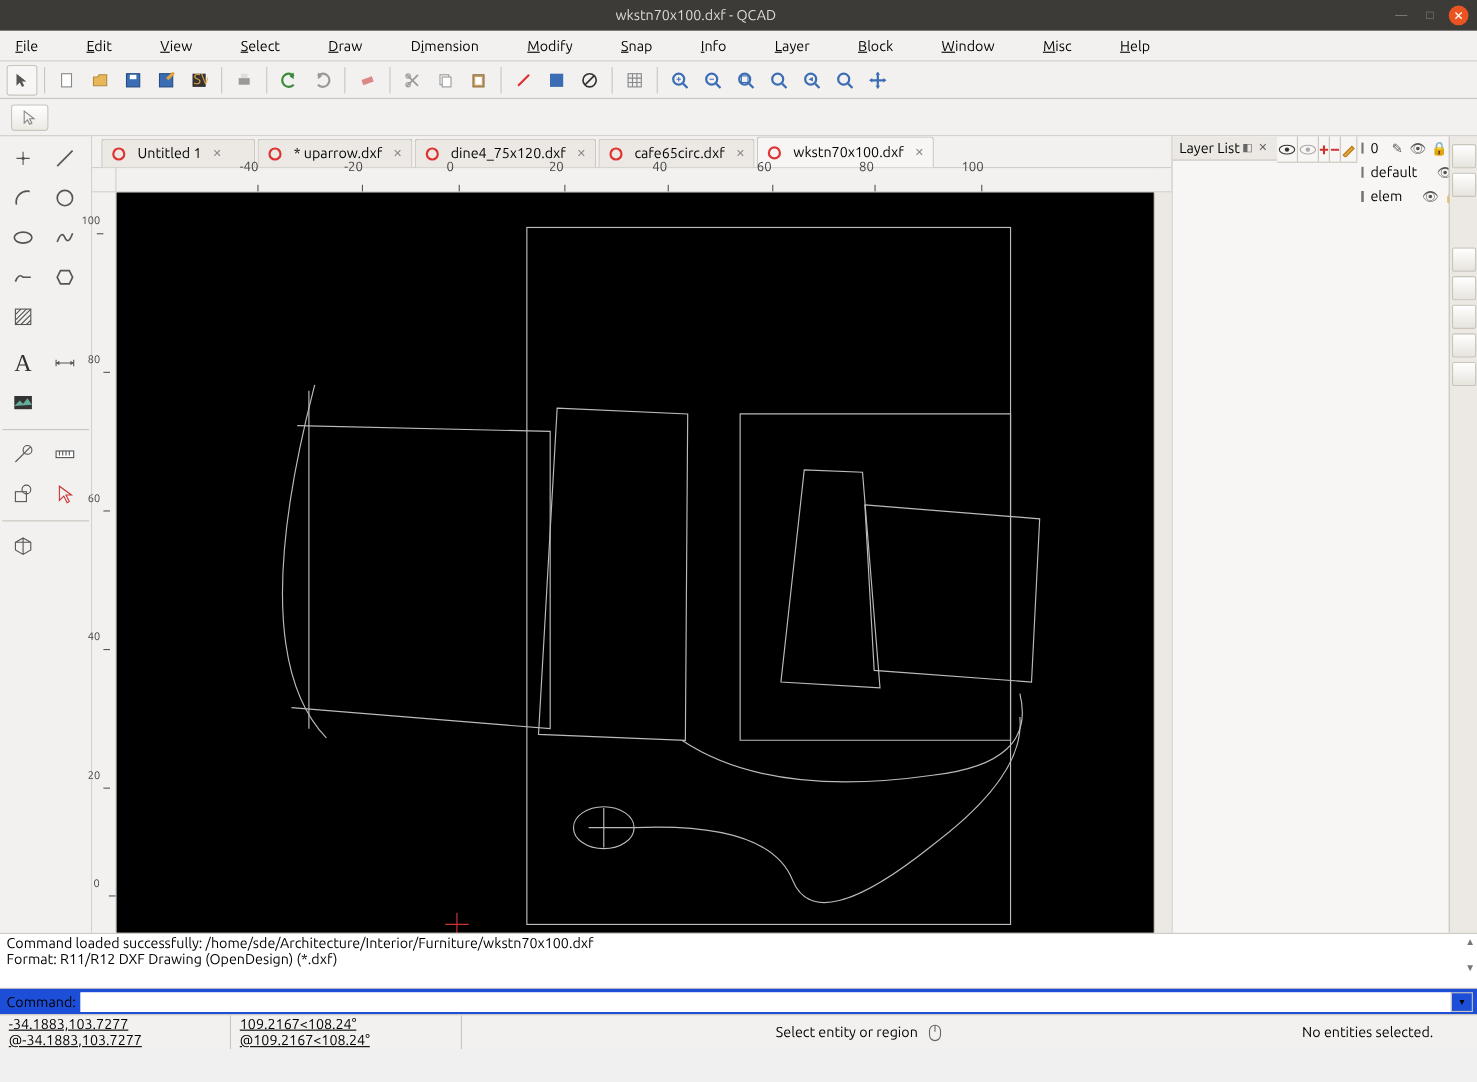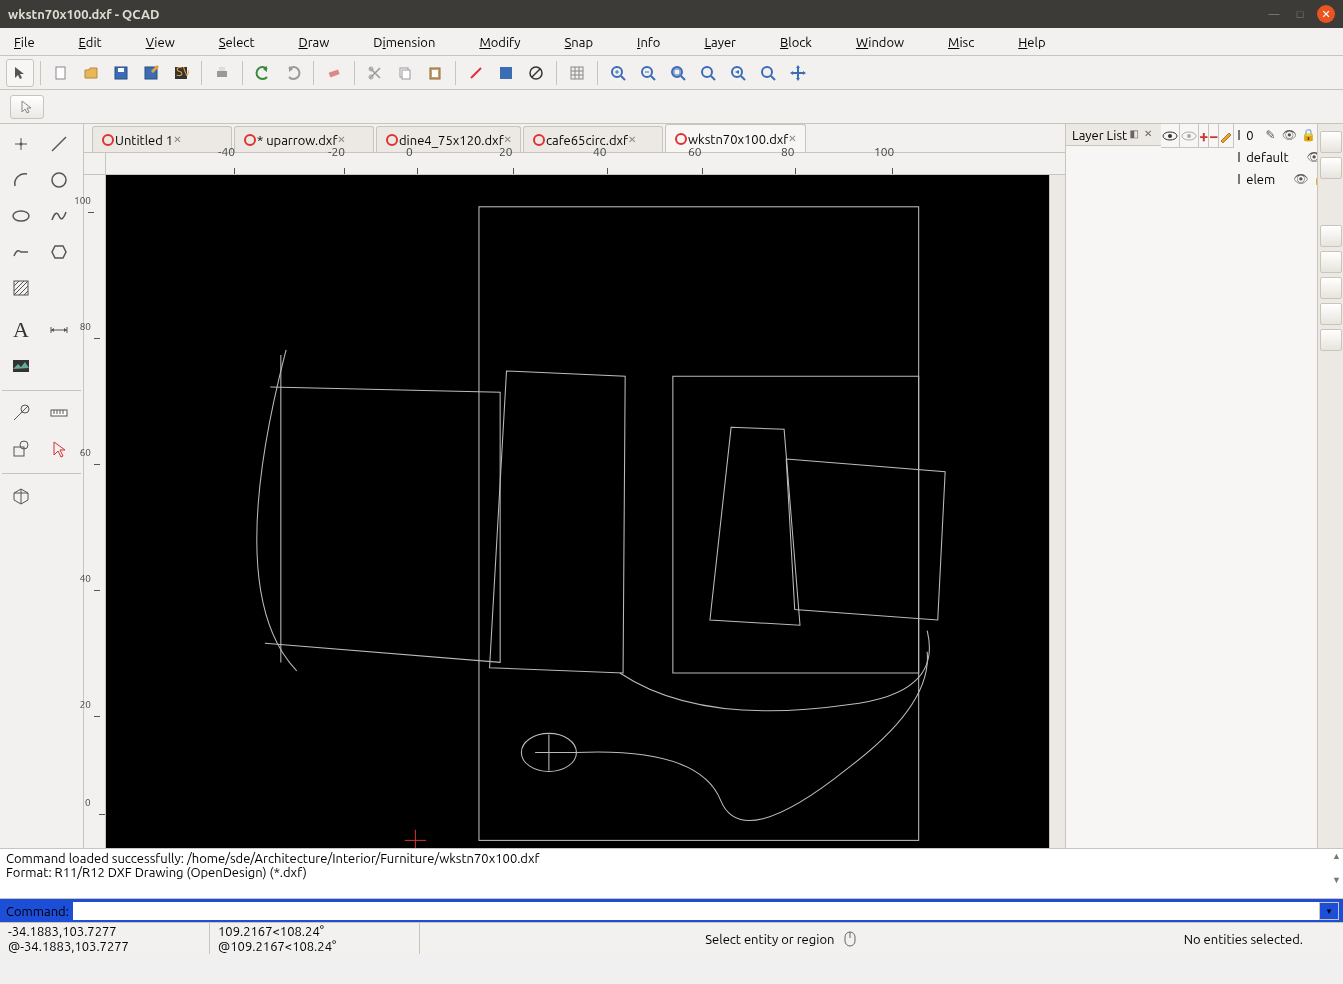--- a/index.html
+++ b/index.html
@@ -1,20 +1,20 @@
 <!DOCTYPE html>
 <html><head>
 <meta charset="utf-8">
 <style>
 * { box-sizing: border-box; margin: 0; padding: 0; font-family: "Ubuntu", "Segoe UI", sans-serif; font-size: 13px; }
 html, body { width: 1343px; height: 984px; overflow: hidden; background: #f0f0f0; }
 
 
 .titlebar { height: 28px; background: #3c3b37; color: #dfdbd2; display: flex; align-items: center; padding: 0 8px; }
-.titlebar .title { flex: 1; font-weight: bold; }
+.titlebar .title { flex: 1; text-align: center; font-weight: normal; }
 .titlebar .win-btn { width: 18px; height: 18px; border-radius: 9px; margin-left: 8px; display:flex; align-items:center; justify-content:center; font-size:11px; }
 .titlebar .win-min { background:#3c3b37; color:#888; }
 .titlebar .win-max { background:#3c3b37; color:#888; }
 .titlebar .win-close { background:#e95420; color:#fff; }
 
 
 .menubar { height: 28px; background: #f2f1f0; border-bottom: 1px solid #c9c5bd; display:flex; align-items:center; padding: 0 6px; gap: 28px; }
 .menubar .menu-item { padding: 4px 8px; cursor: default; }
 .menubar .menu-item u { text-decoration: underline; }
 
@@ -31,21 +31,21 @@
 
 .body-row { display:flex; height: calc(984px - 28px - 28px - 34px - 34px - 50px - 30px - 24px - 32px); }
 .left-tools { width: 84px; background:#f2f1f0; border-right:1px solid #c9c5bd; display:flex; flex-direction:column; padding:2px; }
 .left-tools .tool-row { display:flex; }
 .left-tools .tool-cell { width:38px; height:36px; display:flex; align-items:center; justify-content:center; border:1px solid transparent; }
 
 .center-col { flex:1; display:flex; flex-direction:column; background:#f2f1f0; }
 
 
 .tabs { height:30px; display:flex; align-items:flex-end; padding-left:8px; background:#f2f1f0; border-bottom:1px solid #c9c5bd; }
-.tab { height:26px; padding:0 8px; display:flex; align-items:center; gap:0; border:1px solid #c9c5bd; border-bottom:none; background:#ece9e4; margin-right:2px; border-radius:3px 3px 0 0; font-size:12px; min-width:140px; }
+.tab { height:26px; padding:0 8px; display:flex; align-items:center; gap:10px; border:1px solid #c9c5bd; border-bottom:none; background:#ece9e4; margin-right:2px; border-radius:3px 3px 0 0; font-size:12px; min-width:140px; }
 .tab.active { background:#f7f6f4; height:28px; }
 .tab .tab-close { color:#888; font-size:10px; }
 .tab .tab-ico { width:14px; height:14px; }
 
 
 .draw-wrap { flex:1; display:flex; flex-direction:column; }
 .hruler { height:22px; background:#f2f1f0; border-bottom:1px solid #c9c5bd; position:relative; font-size:10px; color:#444; }
 .hruler .tick { position:absolute; bottom:0; }
 .hruler .tick .t-line { width:1px; height:6px; background:#555; margin:0 auto; }
 .hruler .tick .t-lab { position:relative; top:-10px; left:-8px; font-size:12px; }
@@ -85,21 +85,21 @@
 .log-area { height:50px; background:#fff; border-top:1px solid #c9c5bd; font-family: monospace; font-size:12px; padding:2px 6px; overflow:hidden; position:relative; }
 .log-area .log-arrows { position:absolute; right:2px; top:2px; display:flex; flex-direction:column; gap:14px; }
 .log-area .la { font-size:9px; color:#777; }
 .cmd-row { height:24px; background:#1d4ed8; border-top:1px solid #c9c5bd; display:flex; align-items:center; font-size:12px; }
 .cmd-row .cmd-label { padding:0 4px 0 6px; }
 .cmd-row .cmd-input { flex:1; height:18px; border:none; outline:none; background:#fff; font-size:12px; }
 .cmd-row .cmd-dd { width:20px; height:18px; border:1px solid #c9c5bd; margin-right:4px; display:flex; align-items:center; justify-content:center; font-size:9px; }
 
 
 .statusbar { height:32px; background:#f2f1f0; border-top:1px solid #c9c5bd; display:flex; align-items:center; font-size:11px; }
-.statusbar .sb-col { padding:1px 8px; border-right:1px solid #c9c5bd; height:100%; display:flex; flex-direction:column; justify-content:center; line-height:1.15; }
+.statusbar .sb-col { padding:1px 8px; border-right:1px solid #c9c5bd; height:100%; display:flex; flex-direction:column; justify-content:center; line-height:1.15;text-decoration:underline; }
 .statusbar .sb-center { flex:1; display:flex; align-items:center; justify-content:center; gap:8px; }
 .statusbar .sb-right { padding:0 40px; }
 
 .small-ico { width:16px; height:16px; }
 </style>
 </head>
 <body>
 
 <div class="titlebar">
   <div class="title">wkstn70x100.dxf - QCAD</div>
@@ -447,21 +447,21 @@
     </div>
 
     <div class="draw-wrap">
       <div style="display:flex;">
         <div style="width:22px;height:22px;background:#f2f1f0;border-right:1px solid #c9c5bd;border-bottom:1px solid #c9c5bd;"></div>
         <div class="hruler" id="hruler" style="flex:1;">
             <div class="tick" style="left: 120px;">
               <div class="t-lab">-40</div>
               <div class="t-line"></div>
             </div>
-            <div class="tick" style="left: 230px;">
+            <div class="tick" style="left: 215px;">
               <div class="t-lab">-20</div>
               <div class="t-line"></div>
             </div>
             <div class="tick" style="left: 308px;">
               <div class="t-lab">0</div>
               <div class="t-line"></div>
             </div>
             <div class="tick" style="left: 401px;">
               <div class="t-lab">20</div>
               <div class="t-line"></div>

